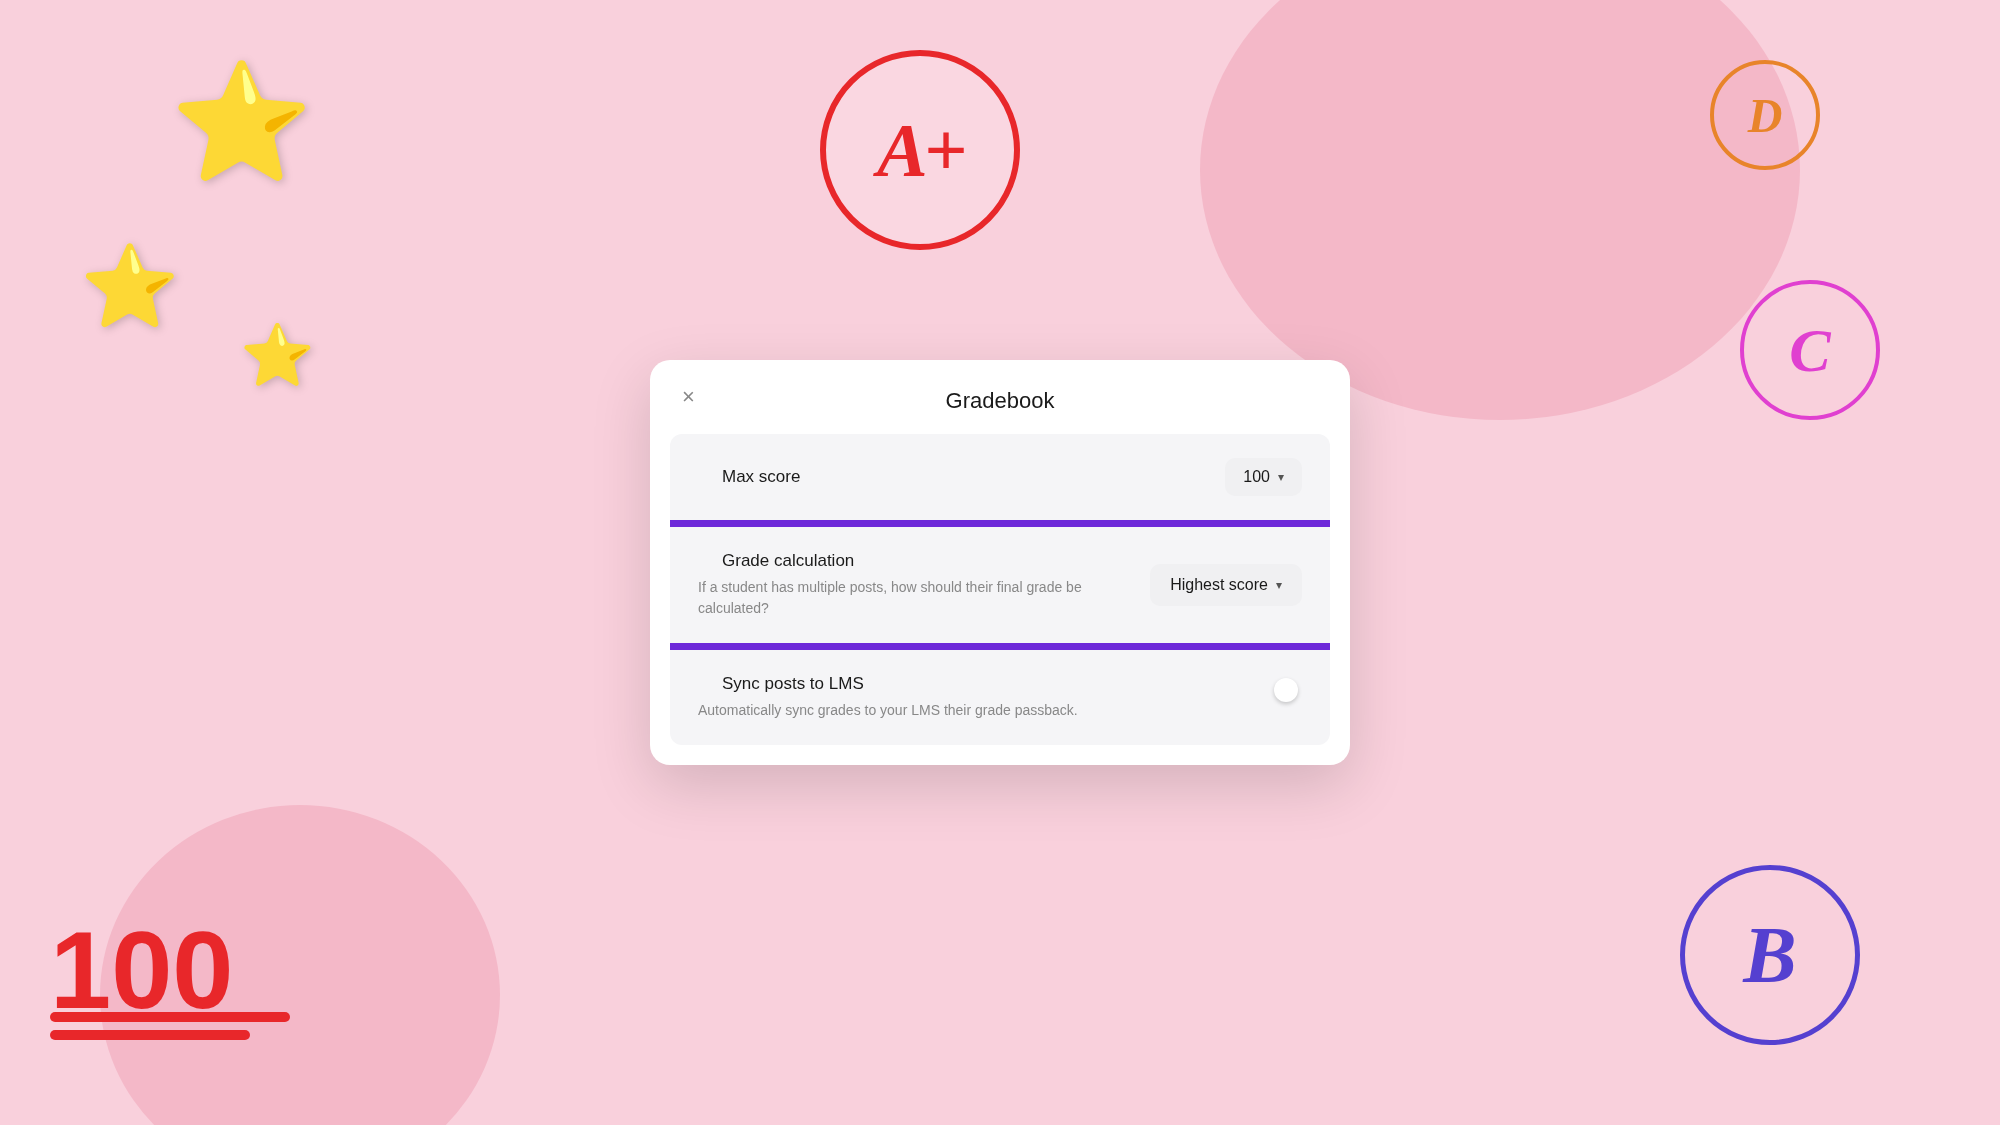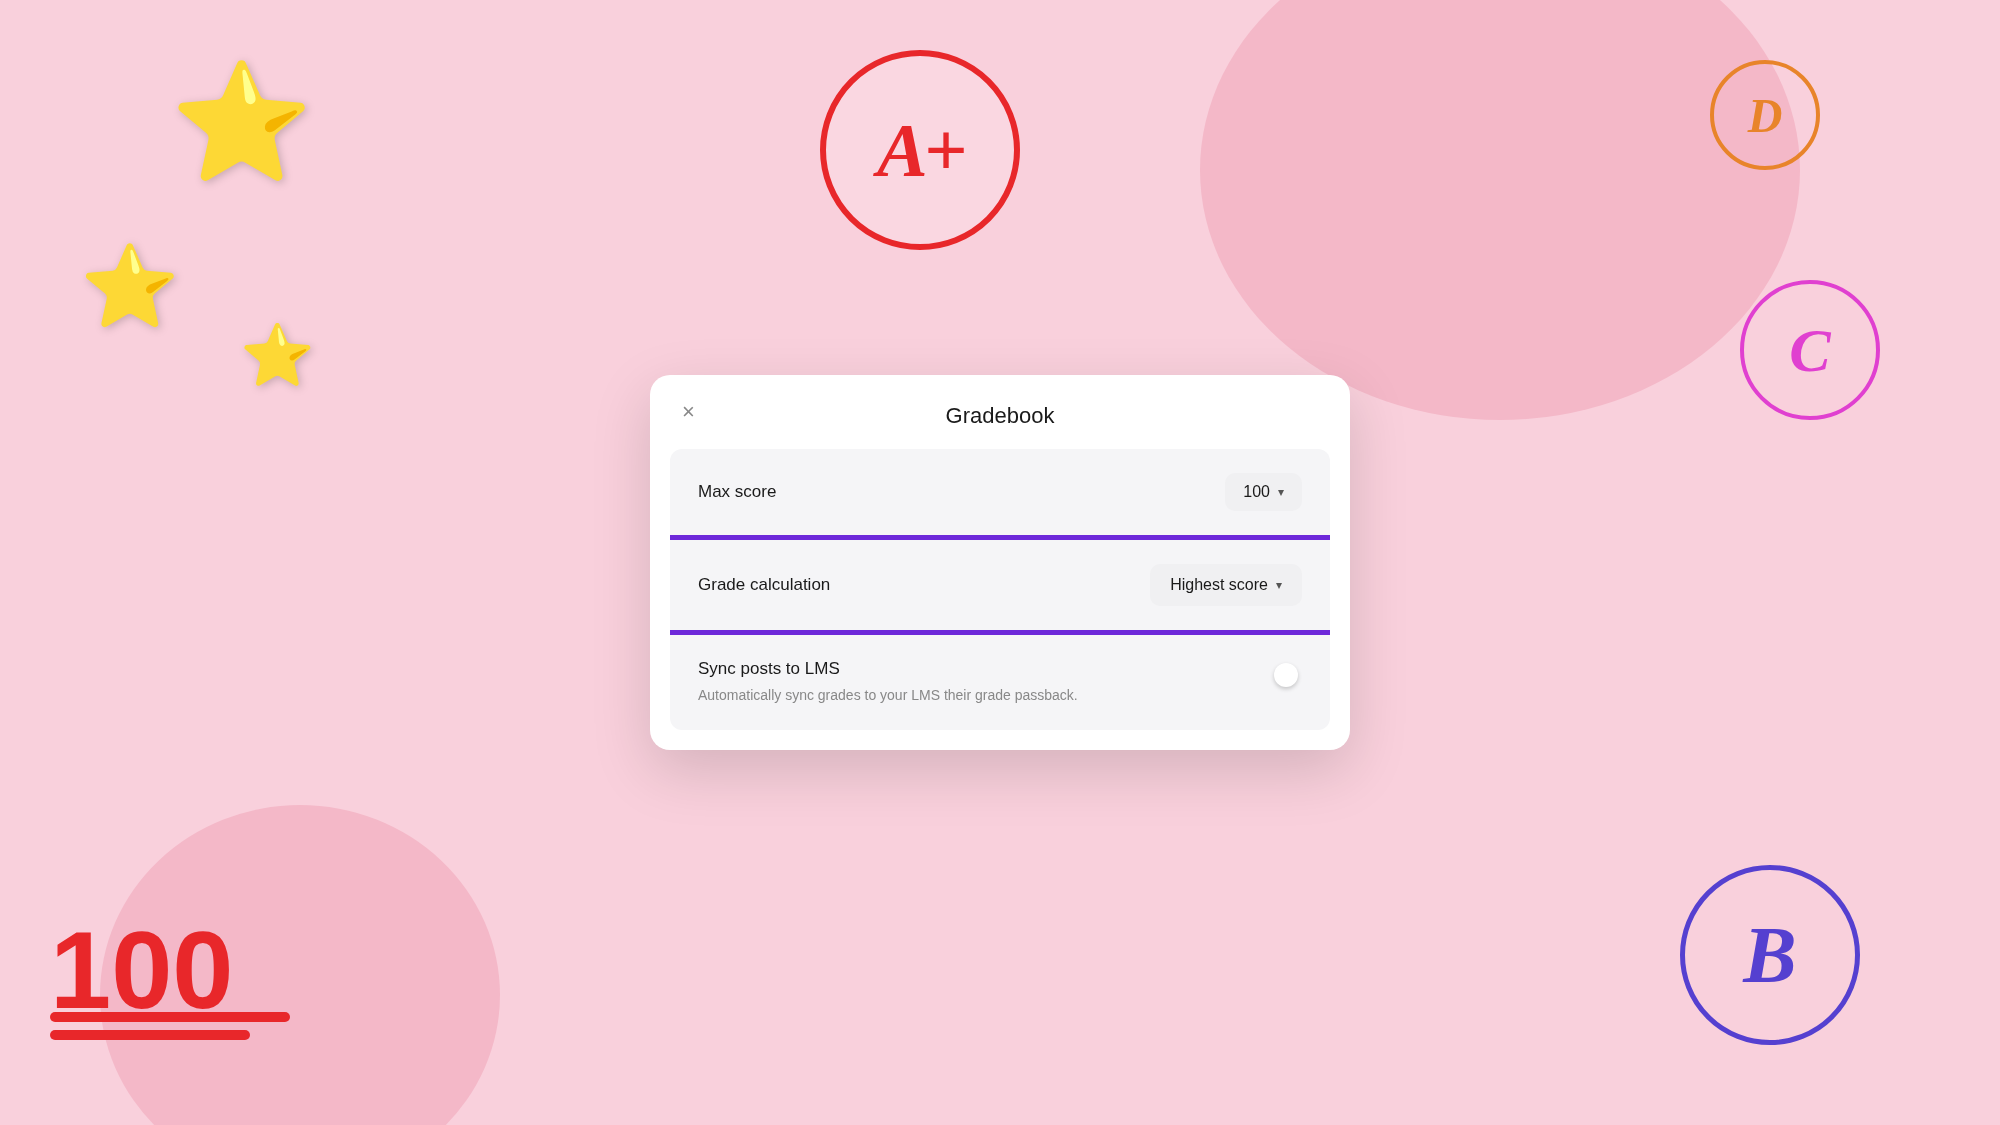--- a/index.html
+++ b/index.html
@@ -198,27 +198,28 @@
     }
 
     .setting-row {
       padding: 24px 28px;
       display: flex;
       align-items: center;
       justify-content: space-between;
     }
 
     .setting-row + .setting-row {
-      border-top: 5px solid #6d28d9;
+      border-top: 7px solid #6d28d9;
     }
 
     .setting-label {
       font-size: 17px;
       font-weight: 500;
       color: #1a1a1a;
+      margin-left: 24px;
     }
 
     .setting-desc {
       font-size: 14px;
       color: #888;
       margin-top: 6px;
       max-width: 420px;
       line-height: 1.5;
     }
 
@@ -351,20 +352,21 @@
           <button class="dropdown-btn">
             <span>100</span>
             <span class="chevron">▾</span>
           </button>
         </div>
       </div>
 
       <div class="setting-row">
         <div class="setting-info">
           <div class="setting-label">Grade calculation</div>
+          <div class="setting-desc">If a student has multiple posts, how should their final grade be calculated?</div>
         </div>
         <div class="setting-control">
           <button class="dropdown-btn dropdown-btn-highlight">
             <span>Highest score</span>
             <span class="chevron">▾</span>
           </button>
         </div>
       </div>
 
       <div class="setting-row">

